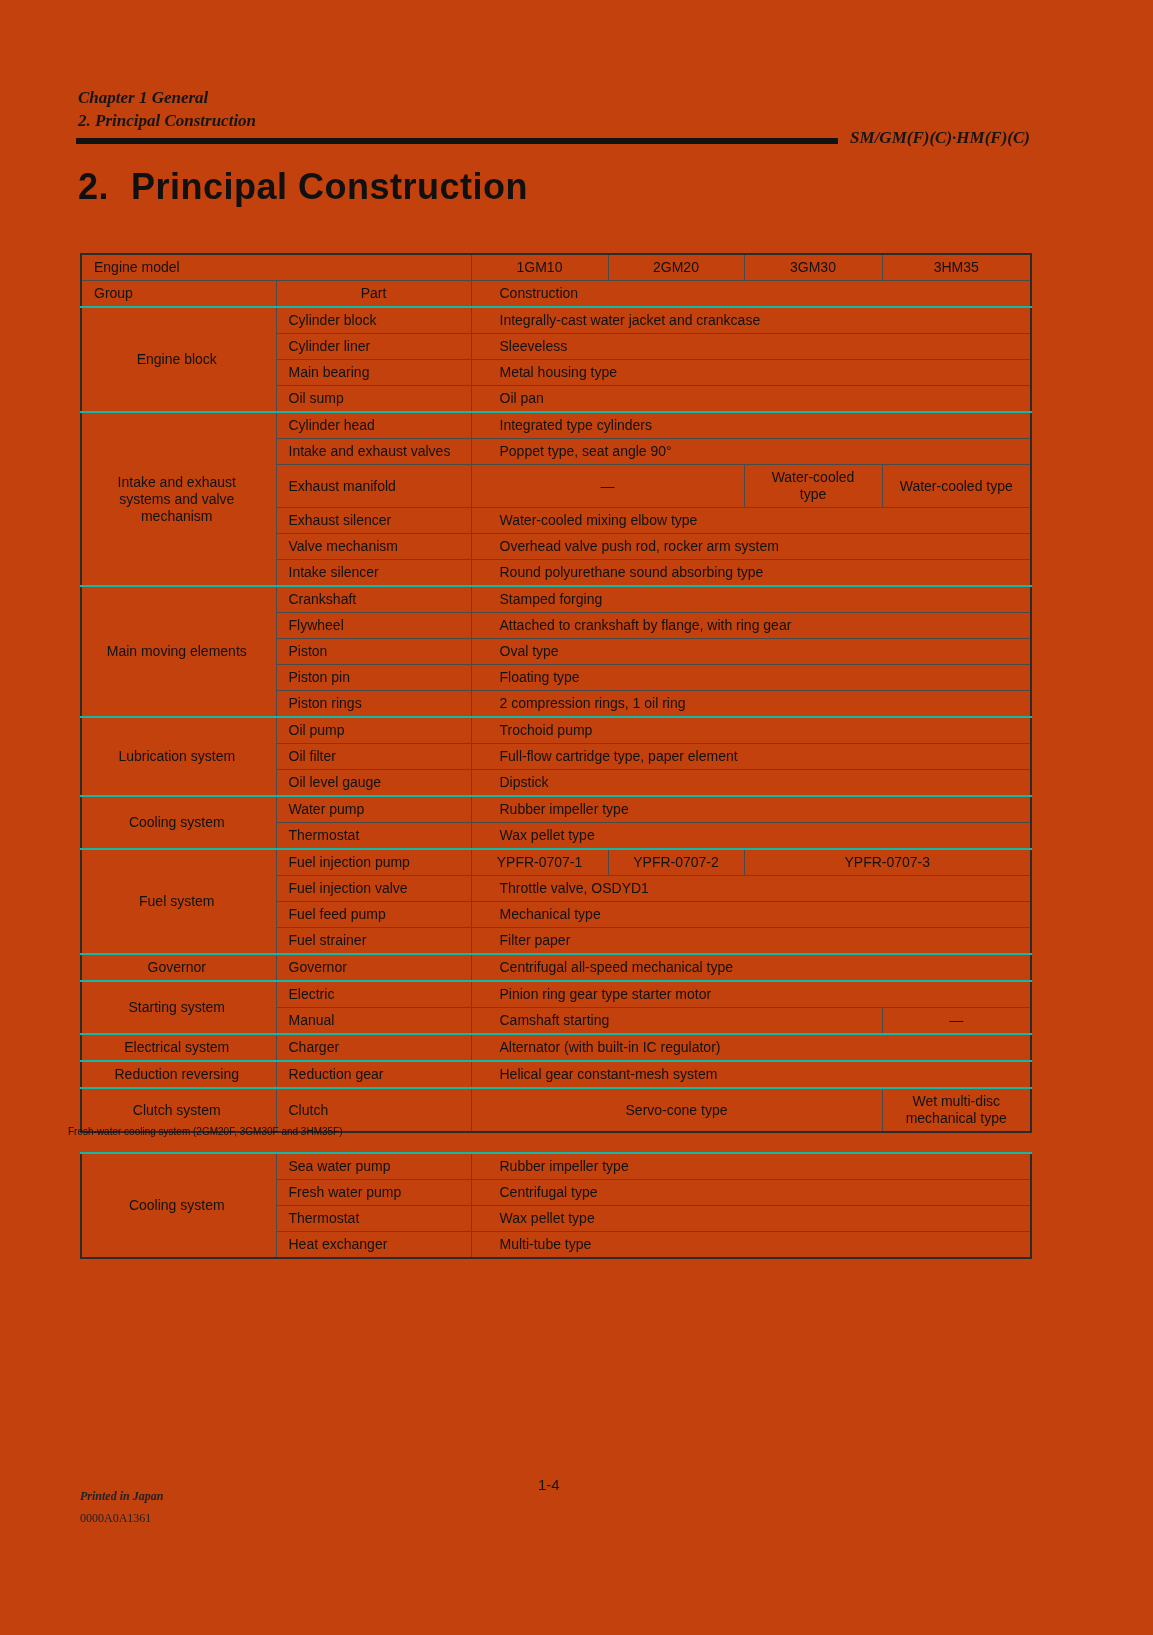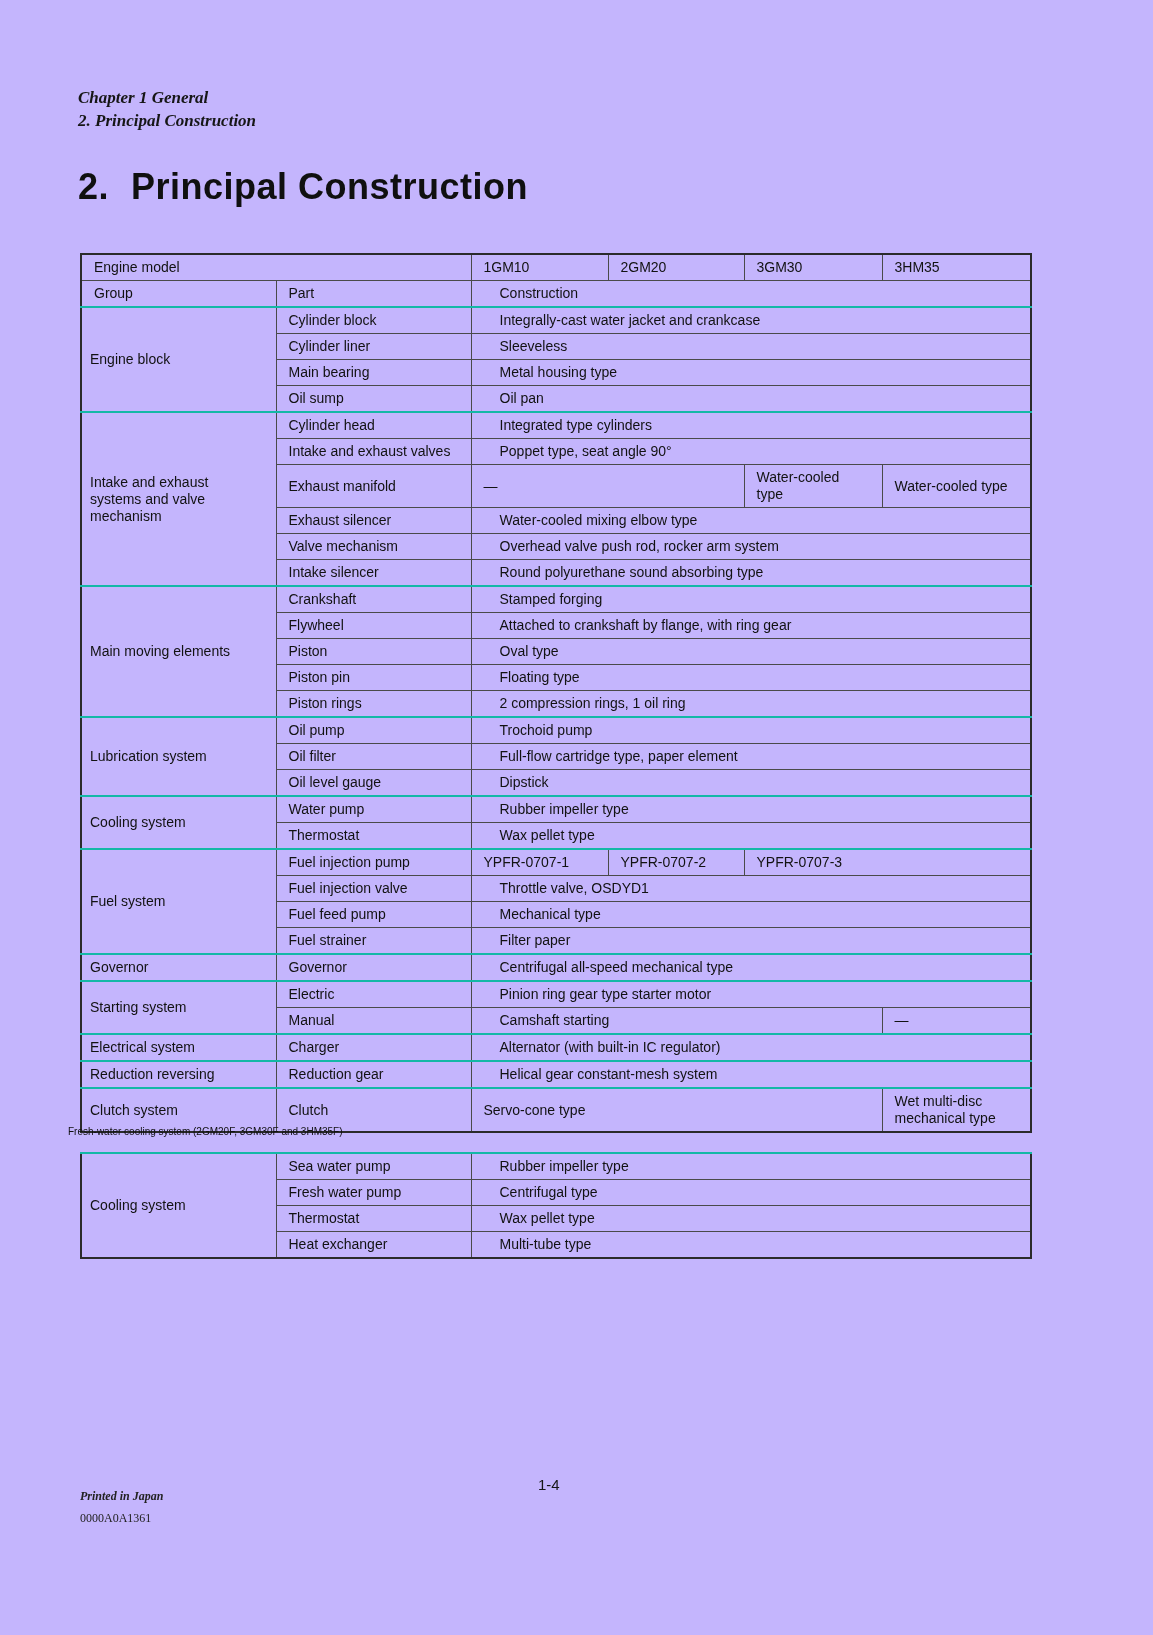--- a/index.html
+++ b/index.html
@@ -1,20 +1,20 @@
 <!DOCTYPE html>
 <html><head>
 <meta charset="utf-8">
 <style>
   * { margin:0; padding:0; box-sizing:border-box; }
   html,body { background:#ffffff; }
   .page {
     position:relative;
     width:1153px; height:1635px;
-    background:#c4b5fd;
+    background:#c2410c;
     font-family:"Liberation Sans", sans-serif;
     color:#141414;
     overflow:hidden;
   }
   
   .doc-header {
     position:absolute; top:86px; left:78px;
     font-family:"Liberation Serif", serif;
     font-style:italic; font-weight:bold;
     font-size:17px; line-height:23px; color:#161616;
@@ -44,23 +44,23 @@
   .tbl td {
     border:1px solid #4a4a4a;
     border-top:1px dashed #6e6e6e;
     padding:4px 12px;
     height:26px;
     line-height:17px;
     vertical-align:middle;
     overflow:hidden;
   }
   .tbl .gt { border-top:2px solid #14b8a6; }
-  .tbl .grp { padding-left:8px; }
+  .tbl .grp { padding-left:8px;text-align:center; }
   .tbl .cons { padding-left:28px; }
-  .tbl .c { }
+  .tbl .c { text-align:center; }
   .main-table { position:absolute; top:253px; left:80px; }
   
   .fw-heading {
     position:absolute; top:1126px; left:68px;
     font-size:10px; font-weight:normal; color:#101010;
   }
   .fw-table { position:absolute; top:1152px; left:80px; }
   
   .page-num { position:absolute; top:1476px; left:538px; font-size:15px; color:#151515; }
   .printed { position:absolute; top:1489px; left:80px;
@@ -70,20 +70,24 @@
     font-family:"Liberation Serif", serif; font-size:12px; color:#222; }
 </style>
 </head>
 <body>
 
 <div class="page">
 
   <div class="doc-header">
     <div>Chapter 1 General</div>
     <div>2. Principal Construction</div>
+  </div>
+  <div class="rule-row">
+    <div class="rule"></div>
+    <div class="model-code">SM/GM(F)(C)·HM(F)(C)</div>
   </div>
 
   <div class="page-title">
     <span class="num">2.</span><span>Principal Construction</span>
   </div>
 
   <table class="tbl main-table">
     <colgroup>
       <col style="width:195px">
         <col style="width:195px">

